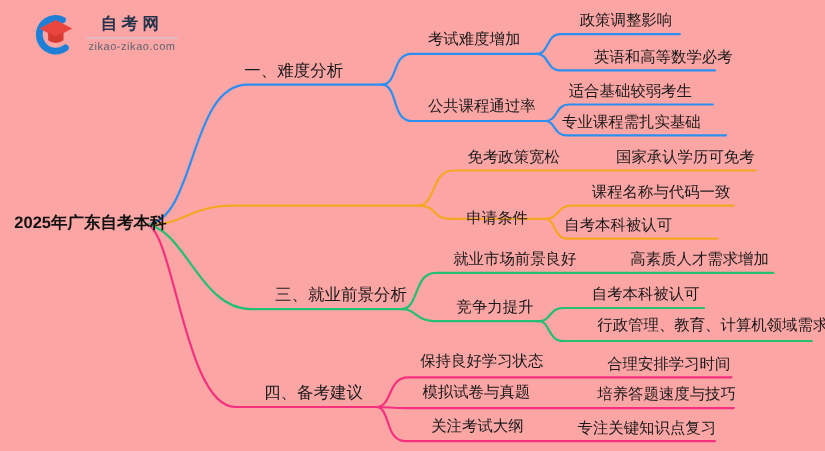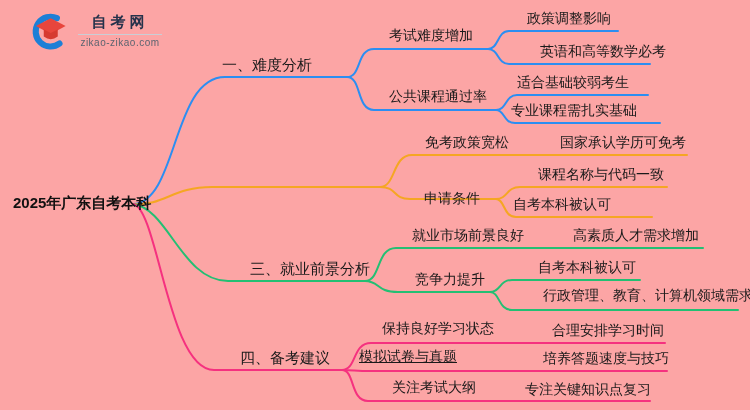--- a/index.html
+++ b/index.html
@@ -94,19 +94,19 @@
   <div class="node leaf-label" style="left:538px;top:166px;">课程名称与代码一致</div>
   <div class="node leaf-label" style="left:513px;top:196px;">自考本科被认可</div>
 
   <div class="node child-label" style="left:412px;top:227px;">就业市场前景良好</div>
   <div class="node child-label" style="left:415px;top:271px;">竞争力提升</div>
   <div class="node leaf-label" style="left:573px;top:227px;">高素质人才需求增加</div>
   <div class="node leaf-label" style="left:538px;top:259px;">自考本科被认可</div>
   <div class="node leaf-label" style="left:543px;top:287px;">行政管理、教育、计算机领域需求大</div>
 
   <div class="node child-label" style="left:382px;top:320px;">保持良好学习状态</div>
-  <div class="node child-label" style="left:359px;top:348px;text-decoration:underline;">模拟试卷与真题</div>
+  <div class="node child-label" style="left:384px;top:348px;">模拟试卷与真题</div>
   <div class="node child-label" style="left:392px;top:379px;">关注考试大纲</div>
   <div class="node leaf-label" style="left:552px;top:322px;">合理安排学习时间</div>
   <div class="node leaf-label" style="left:543px;top:350px;">培养答题速度与技巧</div>
   <div class="node leaf-label" style="left:525px;top:381px;">专注关键知识点复习</div>
 
 </div>
 
 </body></html>

